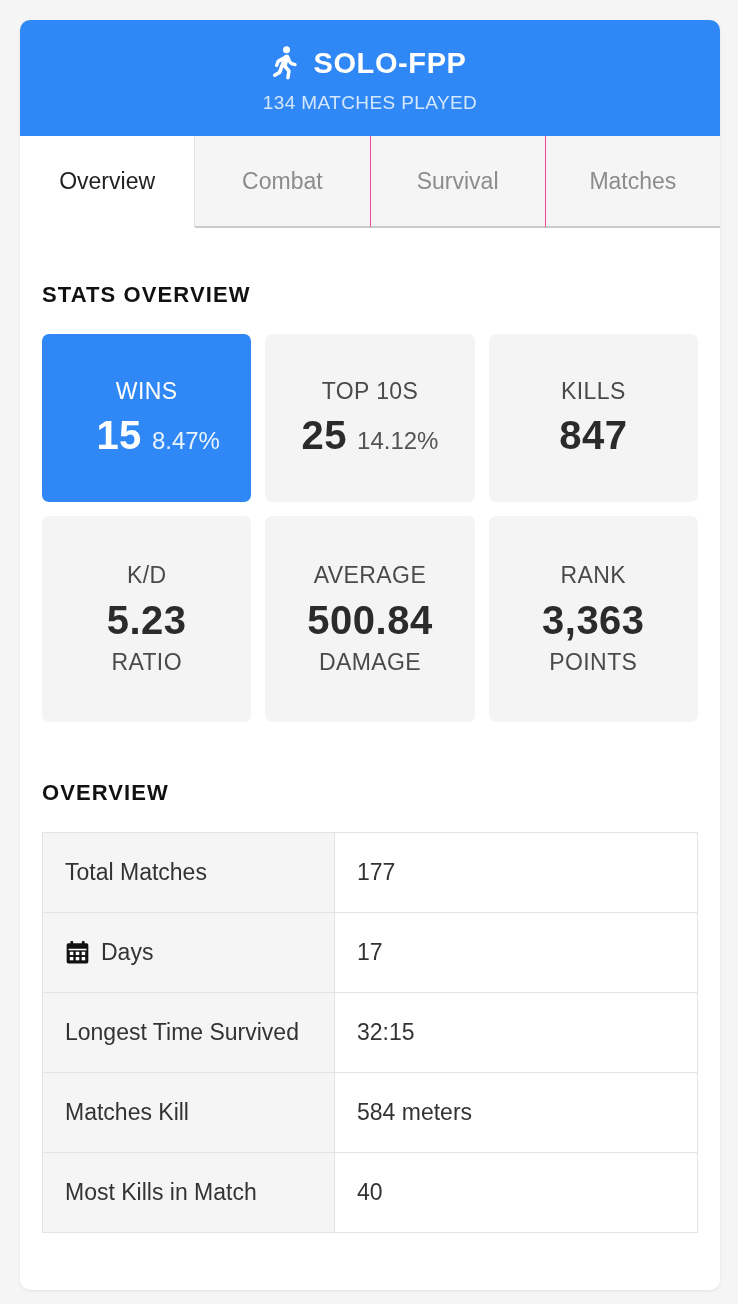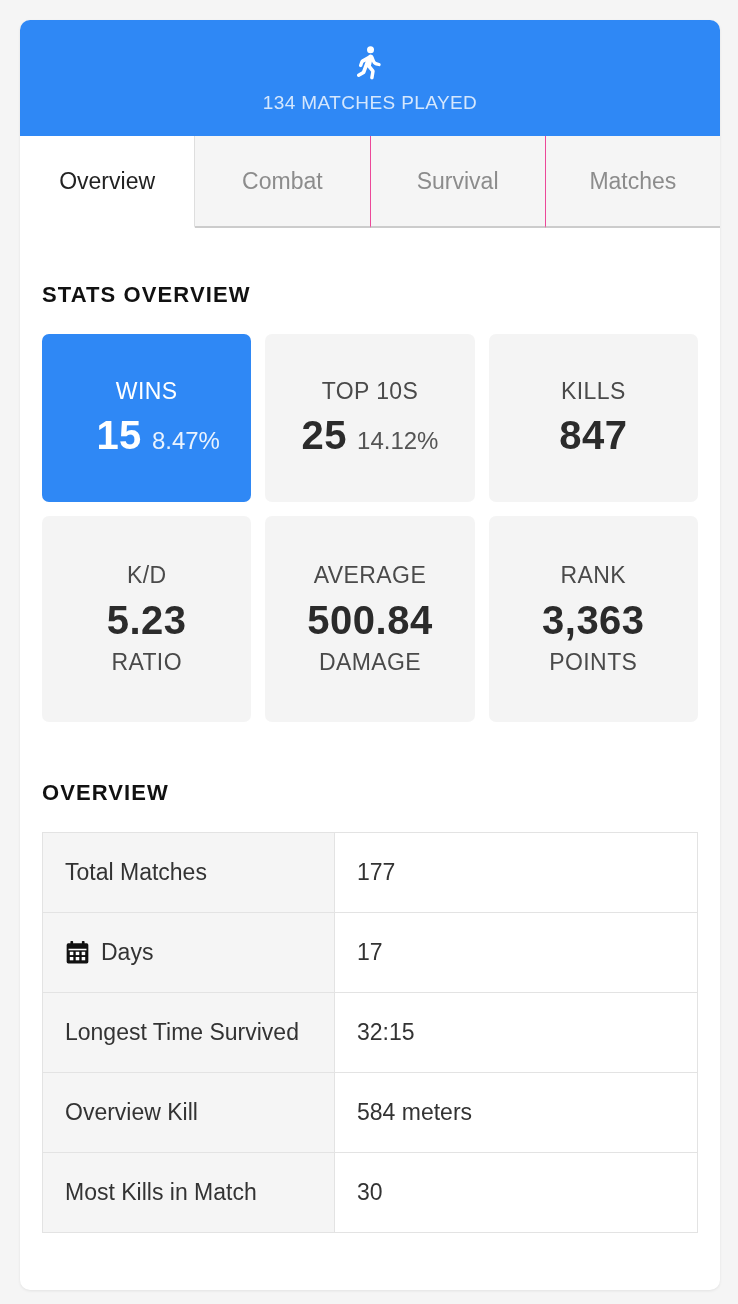--- a/index.html
+++ b/index.html
@@ -190,20 +190,21 @@
   <div class="card">
 
     <div class="header">
       <div class="header-title">
         <span>
           <svg class="walk-icon" width="26" height="34" viewBox="0 0 24 32" aria-hidden="true">
             <circle cx="12.5" cy="3.6" r="3.3" fill="#ffffff"></circle>
             <path d="M11.6 8.2c1.6-.4 3.1.4 3.7 1.9l1.5 3.8c.3.8 1 1.3 1.8 1.5l2.2.5c.9.2 1.4 1 1.2 1.9-.2.8-1 1.3-1.9 1.1l-2.6-.6c-1.5-.3-2.7-1.3-3.3-2.7l-.4-1-.9 4.1 3 3.6c.4.5.6 1.1.5 1.7l-1 6.1c-.1.9-1 1.5-1.9 1.3-.9-.1-1.5-1-1.3-1.9l.9-5.3-3.5-4.1-1.9 5.1c-.2.5-.5.9-1 1.1l-4.6 2.6c-.8.4-1.8.2-2.2-.6-.4-.8-.2-1.8.6-2.2l4-2.3 3.4-9.3-2.1 1.2-1.1 3.1c-.3.8-1.2 1.3-2 1-.8-.3-1.3-1.2-1-2l1.3-3.7c.2-.6.6-1.1 1.2-1.4l5.4-3z" fill="#ffffff"></path>
           </svg>
         </span>
+        <span>SOLO-FPP</span>
       </div>
       <div class="header-sub">134 MATCHES PLAYED</div>
     </div>
 
     <div class="tabs">
       <div class="tab active">
         <span>Overview</span>
       </div>
       <div class="tab">
         <span>Combat</span>
@@ -319,32 +320,32 @@
               <div class="ov-label-inner">
                 <span>Longest Time Survived</span>
               </div>
             </td>
             <td class="ov-value">32:15</td>
           </tr>
 
           <tr>
             <td class="ov-label">
               <div class="ov-label-inner">
-                <span>Overview Kill</span>
+                <span>Matches Kill</span>
               </div>
             </td>
             <td class="ov-value">584 meters</td>
           </tr>
 
           <tr>
             <td class="ov-label">
               <div class="ov-label-inner">
                 <span>Most Kills in Match</span>
               </div>
             </td>
-            <td class="ov-value">30</td>
+            <td class="ov-value">40</td>
           </tr>
         </tbody>
       </table>
 
     </div>
   </div>
 </div>
 
 </body></html>

